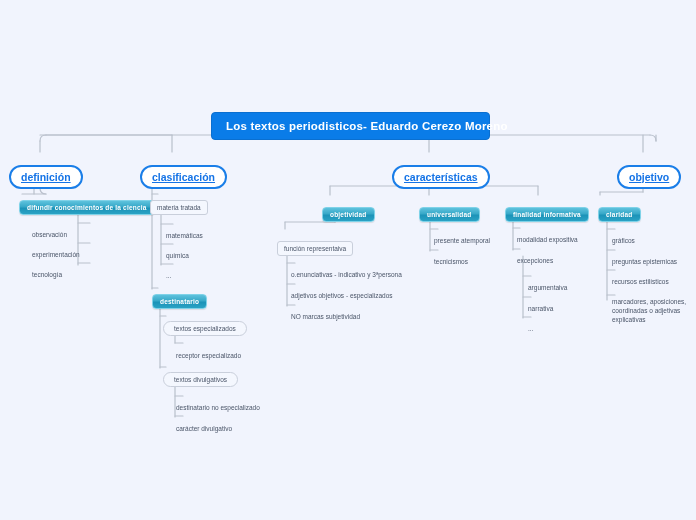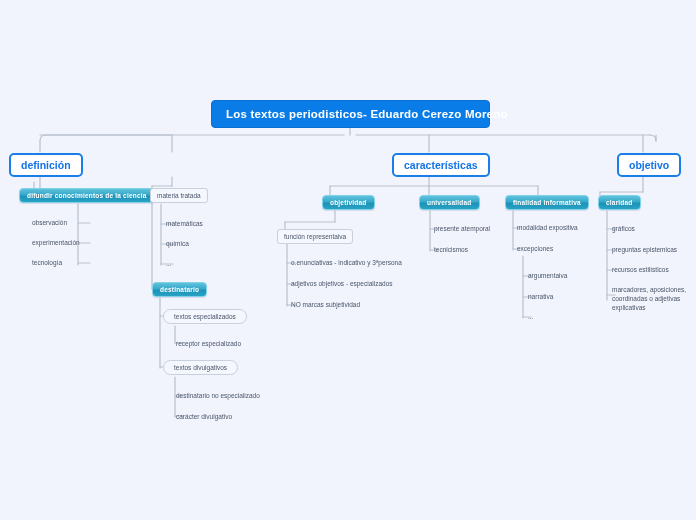--- a/index.html
+++ b/index.html
@@ -6,45 +6,46 @@
   body{
     width:696px;height:520px;
     background:#f1f4fd;
     font-family:"Liberation Sans", sans-serif;
     overflow:hidden;
     position:relative;
   }
   #canvas{position:absolute;left:0;top:0;width:696px;height:520px;}
   svg.links{position:absolute;left:0;top:0;width:696px;height:520px;pointer-events:none;}
 
-  .node{position:absolute;box-sizing:border-box;white-space:nowrap;}
+  .node{position:absolute;box-sizing:border-box;white-space:nowrap;margin-top:12px;}
 
   
   .root{
     background:#0a7ce8;
     border:1px solid #0a6fd0;
     border-radius:4px;
     color:#ffffff;
     font-weight:bold;
     font-size:11.5px;
     letter-spacing:.2px;
     padding:7px 14px;
     text-align:center;
   }
 
   
   .lvl1{
     background:#ffffff;
     border:2px solid #1a7ee8;
-    border-radius:5px;
+    border-radius:12px;
     color:#1473e6;
     font-weight:bold;
     font-size:10.5px;
     padding:4px 10px;
     text-align:center;
+    text-decoration:underline;
   }
 
   
   .lvl2{
     background:linear-gradient(to bottom,#5ec2dd 0%,#37a8c8 45%,#1b93b8 55%,#2aa2c4 100%);
     border:1px solid #7fd2e8;
     border-radius:4px;
     color:#ffffff;
     font-size:6.5px;
     font-weight:bold;
@@ -172,20 +173,21 @@
   </svg>
 
   <div class="node root" style="left:211px;top:100px;width:279px;">Los textos periodisticos- Eduardo Cerezo Moreno</div>
 
   <div class="node lvl1" style="left:9px;top:153px;">definición</div>
   <div class="node lvl2" style="left:19px;top:188px;">difundir conocimientos de la ciencia</div>
   <div class="node leaf" style="left:32px;top:219px;">observación</div>
   <div class="node leaf" style="left:32px;top:239px;">experimentación</div>
   <div class="node leaf" style="left:32px;top:259px;">tecnología</div>
 
+  <div class="node lvl1" style="left:140px;top:153px;">clasificación</div>
   <div class="node lvl3" style="left:150px;top:188px;">materia tratada</div>
   <div class="node leaf" style="left:166px;top:220px;">matemáticas</div>
   <div class="node leaf" style="left:166px;top:240px;">química</div>
   <div class="node leaf" style="left:166px;top:260px;">...</div>
 
   <div class="node lvl2" style="left:152px;top:282px;">destinatario</div>
   <div class="node lvl3 pill" style="left:163px;top:309px;">textos especializados</div>
   <div class="node leaf" style="left:176px;top:340px;">receptor especializado</div>
   <div class="node lvl3 pill" style="left:163px;top:360px;">textos divulgativos</div>
   <div class="node leaf" style="left:176px;top:392px;">destinatario no especializado</div>

